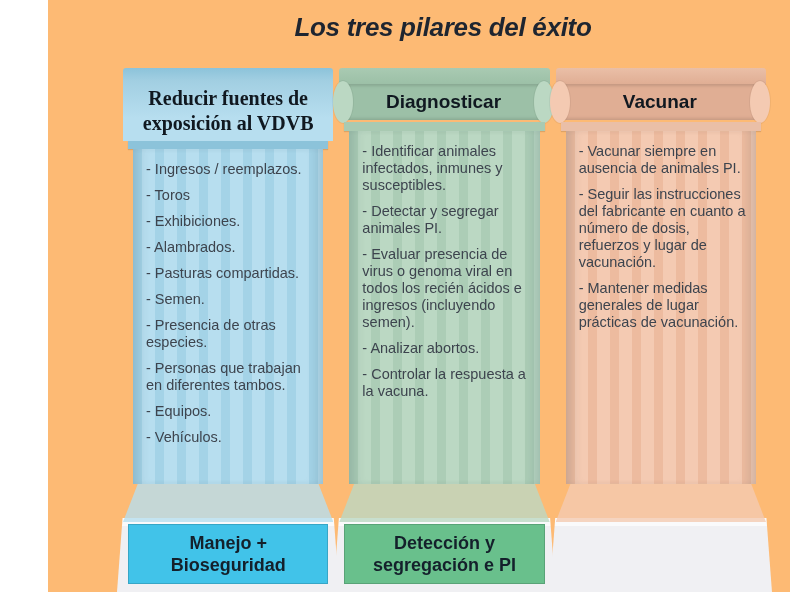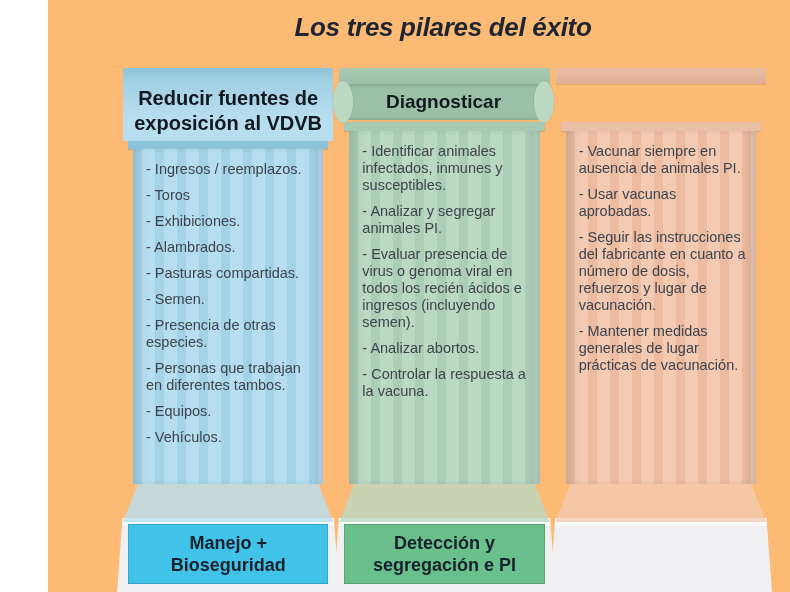--- a/index.html
+++ b/index.html
@@ -22,21 +22,21 @@
   .cap-banner::before{left:-8px;}
   .cap-banner::after{right:-8px;}
   .head-text{position:relative;z-index:2;font-size:19px;font-weight:700;color:#101820;
              text-align:center;line-height:1.25;padding:0 14px;}
   .cap-under{position:absolute;top:54px;left:5px;right:5px;height:9px;background:var(--cap);
              box-shadow:0 1px 1px rgba(0,0,0,0.12);}
 
   
   .tall-head .cap-top{height:13px;}
   .tall-head .cap-banner{top:13px;height:60px;left:0;right:0;
-        background:linear-gradient(180deg,var(--banner) 0%,var(--shaft) 62%);box-shadow:none;}
+        background:linear-gradient(180deg,var(--banner) 0%,var(--shaft) 62%);box-shadow:none;font-family:Liberation Serif, serif;}
   .tall-head .cap-banner::before,.tall-head .cap-banner::after{display:none;}
   .tall-head .head-text{font-size:20px;padding:0 4px;}
   .tall-head .cap-under{top:73px;height:8px;}
   .tall-head .shaft{top:81px;height:335px;padding-left:24px;}
 
   
   .shaft{position:absolute;top:63px;left:10px;right:10px;height:353px;
          background:repeating-linear-gradient(90deg,var(--stripe) 0 9px,var(--shaft) 9px 22px);
          box-shadow:inset 12px 0 12px -7px rgba(30,60,80,0.18),
                     inset -12px 0 12px -7px rgba(30,60,80,0.18);}
@@ -89,38 +89,40 @@
 
     <section class="pillar" style="--shaft: #bbd8c3; --stripe: #accdb6; --cap: #a9cab2; --banner: #9cc0a7; --label-bg: #69c08c;">
       <div class="cap-top"></div>
       <div class="cap-banner">
         <span class="head-text">Diagnosticar</span>
       </div>
       <div class="cap-under"></div>
       <div class="shaft">
         <div class="content">
             <div class="item">- Identificar animales infectados, inmunes y susceptibles.</div>
-            <div class="item">- Analizar y segregar animales PI.</div>
+            <div class="item">- Detectar y segregar animales PI.</div>
             <div class="item">- Evaluar presencia de virus o genoma viral en todos los recién ácidos e ingresos (incluyendo semen).</div>
             <div class="item">- Analizar abortos.</div>
             <div class="item">- Controlar la respuesta a la vacuna.</div>
           </div>
       </div>
       <div class="pedestal"></div>
       <div class="flare"></div>
       <div class="base-label">Detección y segregación e PI</div>
     </section>
 
     <section class="pillar" style="--shaft: #f4cab2; --stripe: #edbb9f; --cap: #eabfa7; --banner: #e0ae94; --label-bg: #ef9d7a;">
       <div class="cap-top"></div>
+      <div class="cap-banner">
+        <span class="head-text">Vacunar</span>
+      </div>
       <div class="cap-under"></div>
       <div class="shaft">
         <div class="content">
             <div class="item">- Vacunar siempre en ausencia de animales PI.</div>
-            <div class="item">- Usar vacunas aprobadas.</div>
             <div class="item">- Seguir las instrucciones del fabricante en cuanto a número de dosis, refuerzos y lugar de vacunación.</div>
             <div class="item">- Mantener medidas generales de lugar prácticas de vacunación.</div>
           </div>
       </div>
       <div class="pedestal"></div>
       <div class="flare"></div>
     </section>
 
   </div>
 </div>

